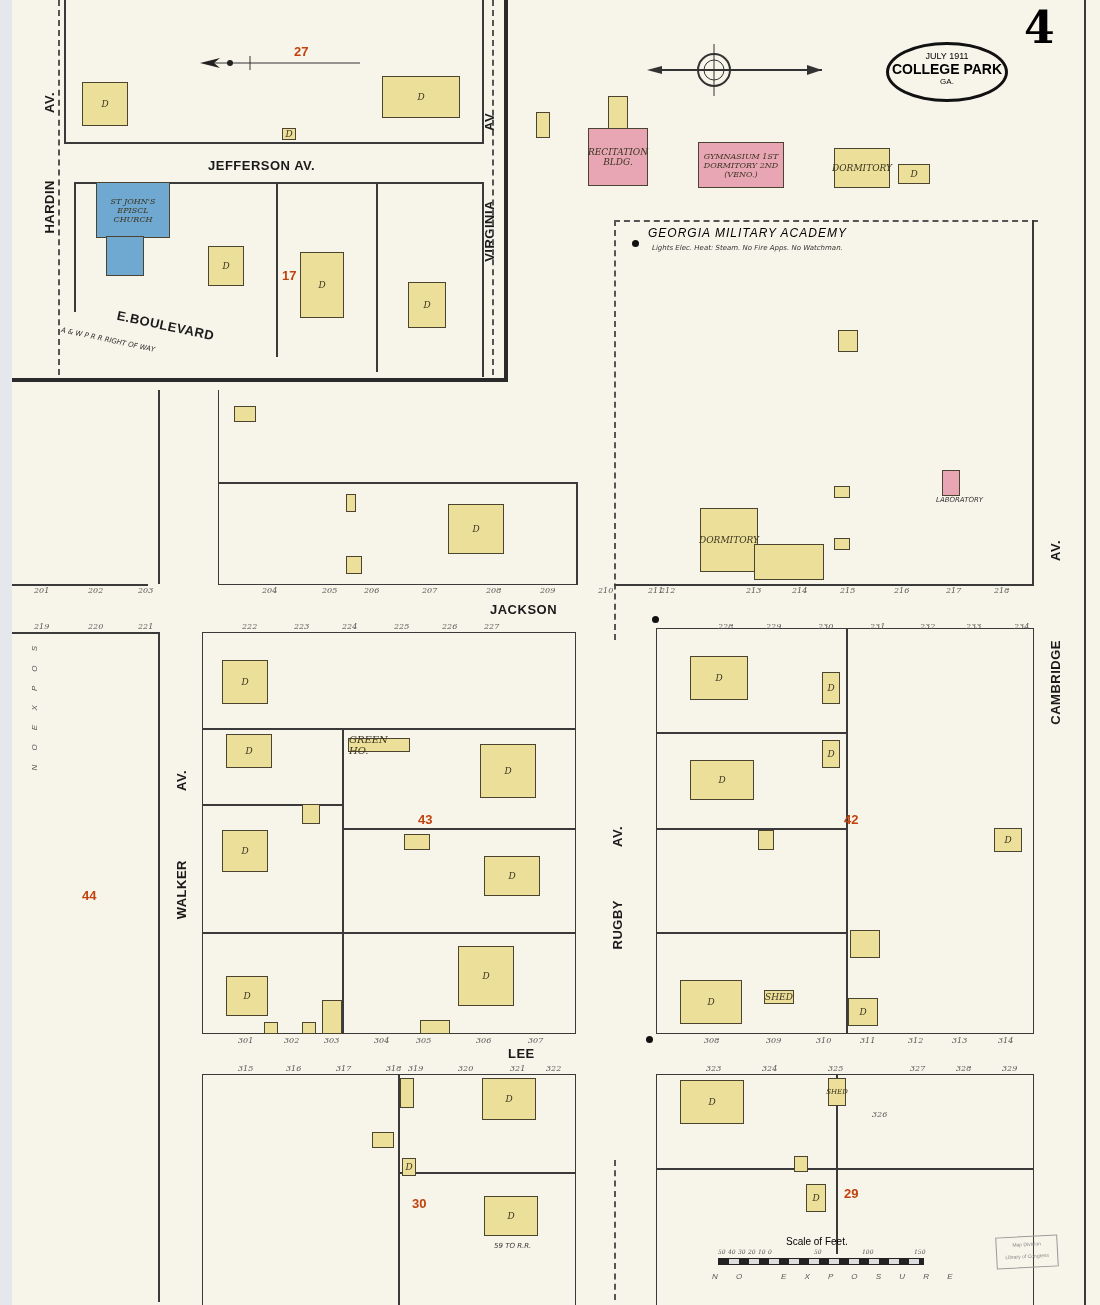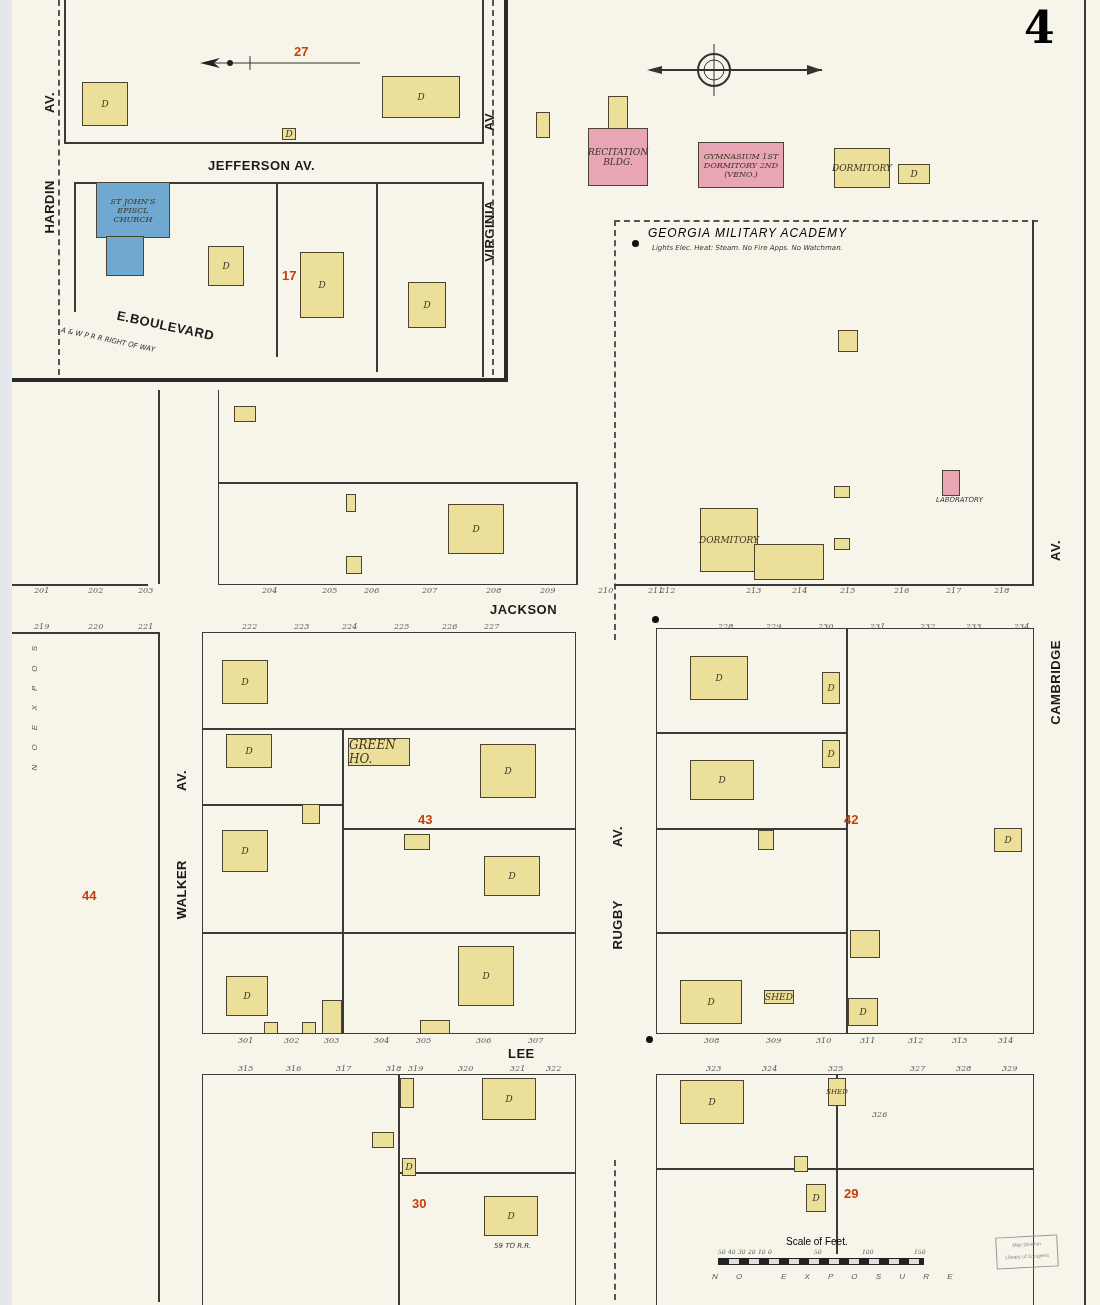--- a/index.html
+++ b/index.html
@@ -20,20 +20,25 @@
   .dot{position:absolute;width:7px;height:7px;border-radius:50%;background:#111;}
   .small{font-family:"DejaVu Sans",sans-serif;font-size:7px;font-style:italic;color:#333;position:absolute;white-space:nowrap;}
 </style>
 </head>
 <body>
 
 <div class="sheet">
 
   <div class="abs" style="left:0;top:0;width:492px;height:378px;border-right:4px solid #2a2a2a;border-bottom:4px solid #2a2a2a;"></div>
 
+  <div class="abs" style="left:874px;top:42px;width:122px;height:60px;border:3px solid #111;border-radius:50%;text-align:center;box-sizing:border-box;">
+    <div style="font-size:9px;margin-top:6px;">JULY 1911</div>
+    <div style="font-size:14px;font-weight:bold;">COLLEGE PARK</div>
+    <div style="font-size:8px;">GA.</div>
+  </div>
   <div class="abs" style="left:1012px;top:2px;font-family:'DejaVu Serif',serif;font-size:44px;font-weight:bold;">4</div>
 
   <div class="abs" style="left:630px;top:40px;width:190px;height:60px;">
     <svg width="190" height="60">
         <line x1="10" y1="30" x2="180" y2="30" stroke="#333" stroke-width="2"></line>
         <circle cx="72" cy="30" r="16" fill="none" stroke="#333" stroke-width="2"></circle>
         <circle cx="72" cy="30" r="10" fill="none" stroke="#333"></circle>
         <line x1="72" y1="4" x2="72" y2="56" stroke="#333"></line>
         <polygon points="5,30 20,26 20,34" fill="#333"></polygon>
         <polygon points="180,30 165,25 165,35" fill="#333"></polygon>
@@ -140,21 +145,21 @@
 
   <div class="blk" style="left:190px;top:1074px;width:374px;height:231px;border-bottom:none;"></div>
   <div class="line" style="left:386px;top:1074px;width:1.5px;height:231px;"></div>
   <div class="line" style="left:386px;top:1172px;width:178px;height:1.5px;"></div>
   <div class="blk" style="left:644px;top:1074px;width:378px;height:231px;border-bottom:none;"></div>
   <div class="line" style="left:644px;top:1168px;width:378px;height:1.5px;"></div>
   <div class="line" style="left:824px;top:1074px;width:1.5px;height:180px;"></div>
 
   <div class="bld" style="left:210px;top:660px;width:46px;height:44px;">D</div>
   <div class="bld" style="left:214px;top:734px;width:46px;height:34px;">D</div>
-  <div class="bld" style="left:336px;top:738px;width:62px;height:28px;font-size:12px;">
+  <div class="bld" style="left:336px;top:738px;width:62px;height:14px;font-size:10px;">
       <span>GREEN HO.</span>
     </div>
   <div class="bld" style="left:468px;top:744px;width:56px;height:54px;">D</div>
   <div class="blocknum" style="left:406px;top:812px;">43</div>
   <div class="bld" style="left:290px;top:804px;width:18px;height:20px;"></div>
   <div class="bld" style="left:210px;top:830px;width:46px;height:42px;">D</div>
   <div class="bld" style="left:392px;top:834px;width:26px;height:16px;"></div>
   <div class="bld" style="left:472px;top:856px;width:56px;height:40px;">D</div>
   <div class="bld" style="left:214px;top:976px;width:42px;height:40px;">D</div>
   <div class="bld" style="left:446px;top:946px;width:56px;height:60px;">D</div>

